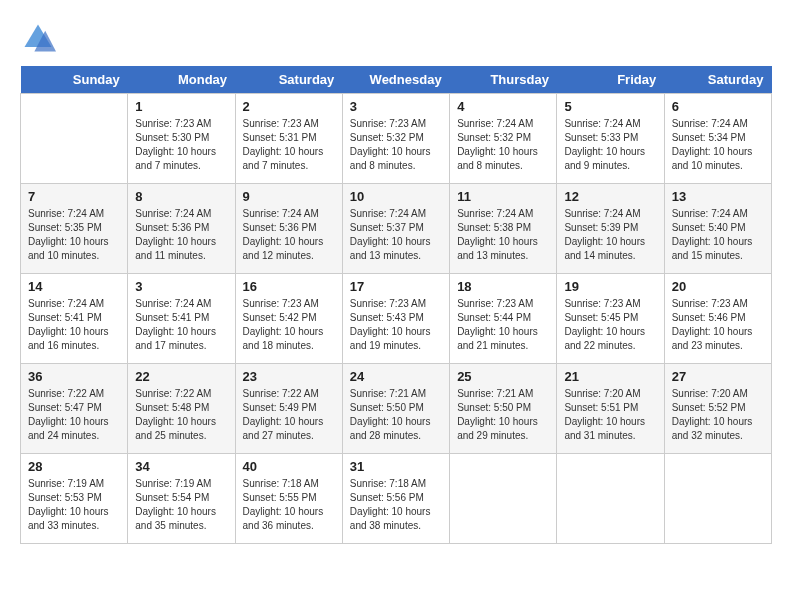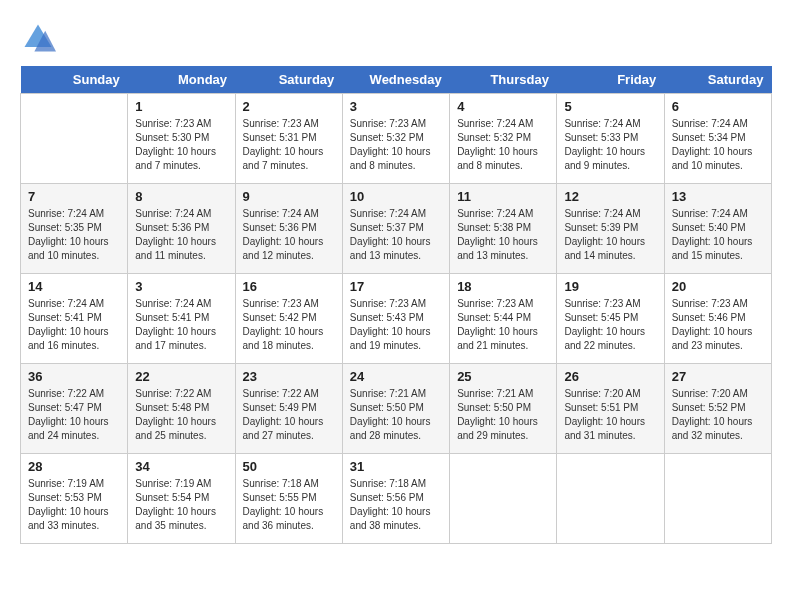--- a/index.html
+++ b/index.html
@@ -299,21 +299,21 @@
 and 28 minutes.</div>
         </td>
         <td>
           <div class="day-num">25</div>
           <div class="day-info" style="white-space: pre-line;">Sunrise: 7:21 AM
 Sunset: 5:50 PM
 Daylight: 10 hours
 and 29 minutes.</div>
         </td>
         <td>
-          <div class="day-num">26</div>
+          <div class="day-num">21</div>
           <div class="day-info" style="white-space: pre-line;">Sunrise: 7:20 AM
 Sunset: 5:51 PM
 Daylight: 10 hours
 and 31 minutes.</div>
         </td>
         <td>
           <div class="day-num">27</div>
           <div class="day-info" style="white-space: pre-line;">Sunrise: 7:20 AM
 Sunset: 5:52 PM
 Daylight: 10 hours
@@ -329,21 +329,21 @@
 and 33 minutes.</div>
         </td>
         <td>
           <div class="day-num">34</div>
           <div class="day-info" style="white-space: pre-line;">Sunrise: 7:19 AM
 Sunset: 5:54 PM
 Daylight: 10 hours
 and 35 minutes.</div>
         </td>
         <td>
-          <div class="day-num">50</div>
+          <div class="day-num">40</div>
           <div class="day-info" style="white-space: pre-line;">Sunrise: 7:18 AM
 Sunset: 5:55 PM
 Daylight: 10 hours
 and 36 minutes.</div>
         </td>
         <td>
           <div class="day-num">31</div>
           <div class="day-info" style="white-space: pre-line;">Sunrise: 7:18 AM
 Sunset: 5:56 PM
 Daylight: 10 hours

